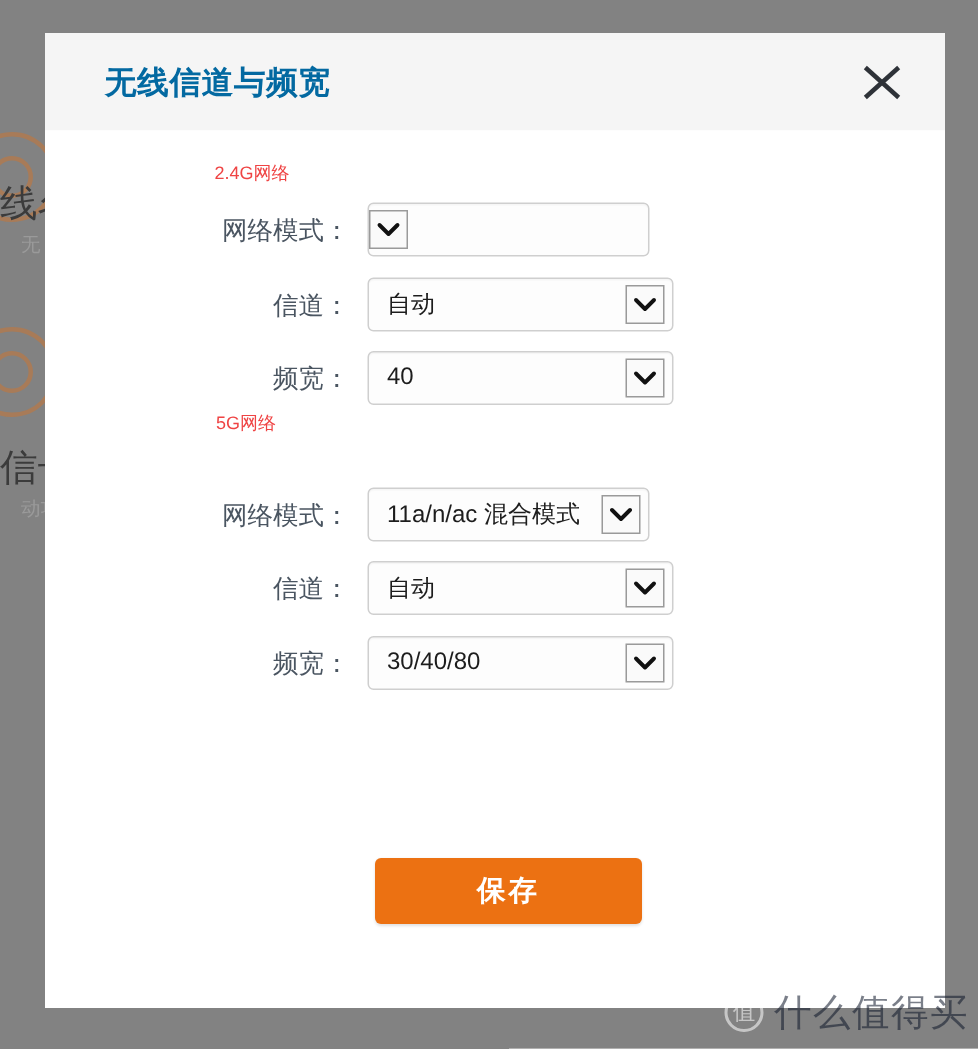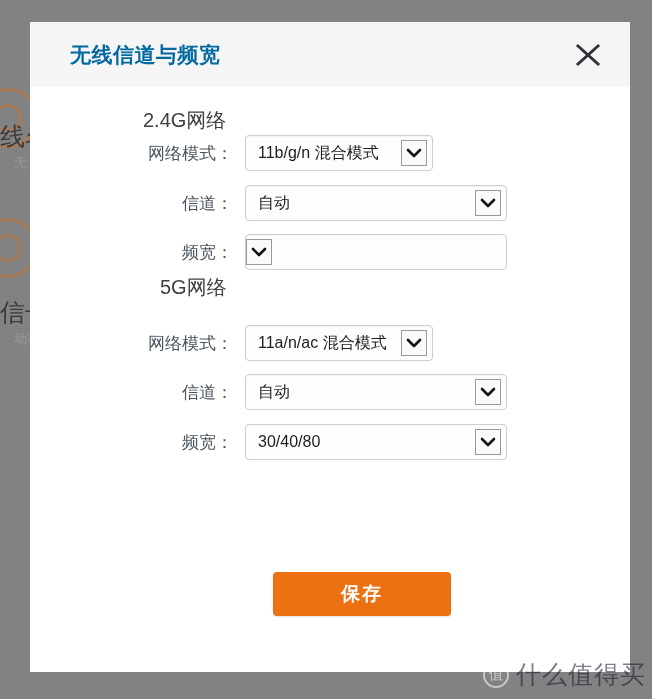--- a/index.html
+++ b/index.html
@@ -97,26 +97,26 @@
   #close-button svg { display: block; }
 
   #modal-body {
     position: relative;
     background: #fff;
     height: 585px;
   }
 
   .section-heading {
     position: absolute;
-    font-size: 20px;
-    color: #404040;
+    font-size: 12px;
+    color: #ef4444;
     white-space: nowrap;
   }
   #heading-24g { left: 113px; top: 20px; }
-  #heading-5g  { left: 130px; top: 187px; }
+  #heading-5g  { left: 114px; top: 187px; }
 
   .form-row {
     position: absolute;
     left: 0;
     width: 100%;
     height: 36px;
     display: flex;
     align-items: center;
   }
   .row-label {
@@ -155,39 +155,38 @@
     background: #fafafa;
     box-sizing: border-box;
     display: flex;
     align-items: center;
     justify-content: center;
     flex: none;
   }
   .select-arrow svg { display: block; }
 
   .w-narrow { width: 188px; }
-  .w-wide   { width: 262px; }
+  .w-wide   { width: 204px; }
 
   #save-button {
     position: absolute;
     left: 220px;
     top: 485px;
     width: 178px;
     height: 44px;
     background: #ec7112;
     border: none;
     border-radius: 4px;
     color: #ffffff;
     font-size: 19px;
     font-weight: bold;
     font-family: "Liberation Sans", "DejaVu Sans", sans-serif;
     letter-spacing: 2px;
     cursor: pointer;
     box-shadow: 0 1px 2px rgba(0,0,0,.12);
-    margin-left: 23px;
   }
 
   
   #watermark {
     position: absolute;
     right: 6px;
     bottom: 8px;
     display: flex;
     align-items: center;
     gap: 7px;
@@ -242,21 +241,20 @@
     </div>
   </div>
 
   <div id="modal-body">
 
     <div class="section-heading" id="heading-24g">2.4G网络</div>
 
     <div class="form-row" style="top:48px">
       <div class="row-label">网络模式：</div>
       <div class="select-box w-narrow">
-        <span class="select-value">11b/g/n 混合模式</span>
         <span class="select-arrow">
           <svg width="16" height="12" viewBox="0 0 16 12" aria-hidden="true">
             <polyline points="2,3 8,9 14,3" fill="none" stroke="#111" stroke-width="2.6" stroke-linecap="round" stroke-linejoin="round"></polyline>
           </svg>
         </span>
       </div>
     </div>
 
     <div class="form-row" style="top:98px">
       <div class="row-label">信道：</div>
@@ -266,20 +264,21 @@
           <svg width="16" height="12" viewBox="0 0 16 12" aria-hidden="true">
             <polyline points="2,3 8,9 14,3" fill="none" stroke="#111" stroke-width="2.6" stroke-linecap="round" stroke-linejoin="round"></polyline>
           </svg>
         </span>
       </div>
     </div>
 
     <div class="form-row" style="top:147px">
       <div class="row-label">频宽：</div>
       <div class="select-box w-wide">
+        <span class="select-value">40</span>
         <span class="select-arrow">
           <svg width="16" height="12" viewBox="0 0 16 12" aria-hidden="true">
             <polyline points="2,3 8,9 14,3" fill="none" stroke="#111" stroke-width="2.6" stroke-linecap="round" stroke-linejoin="round"></polyline>
           </svg>
         </span>
       </div>
     </div>
 
     <div class="section-heading" id="heading-5g">5G网络</div>
 

